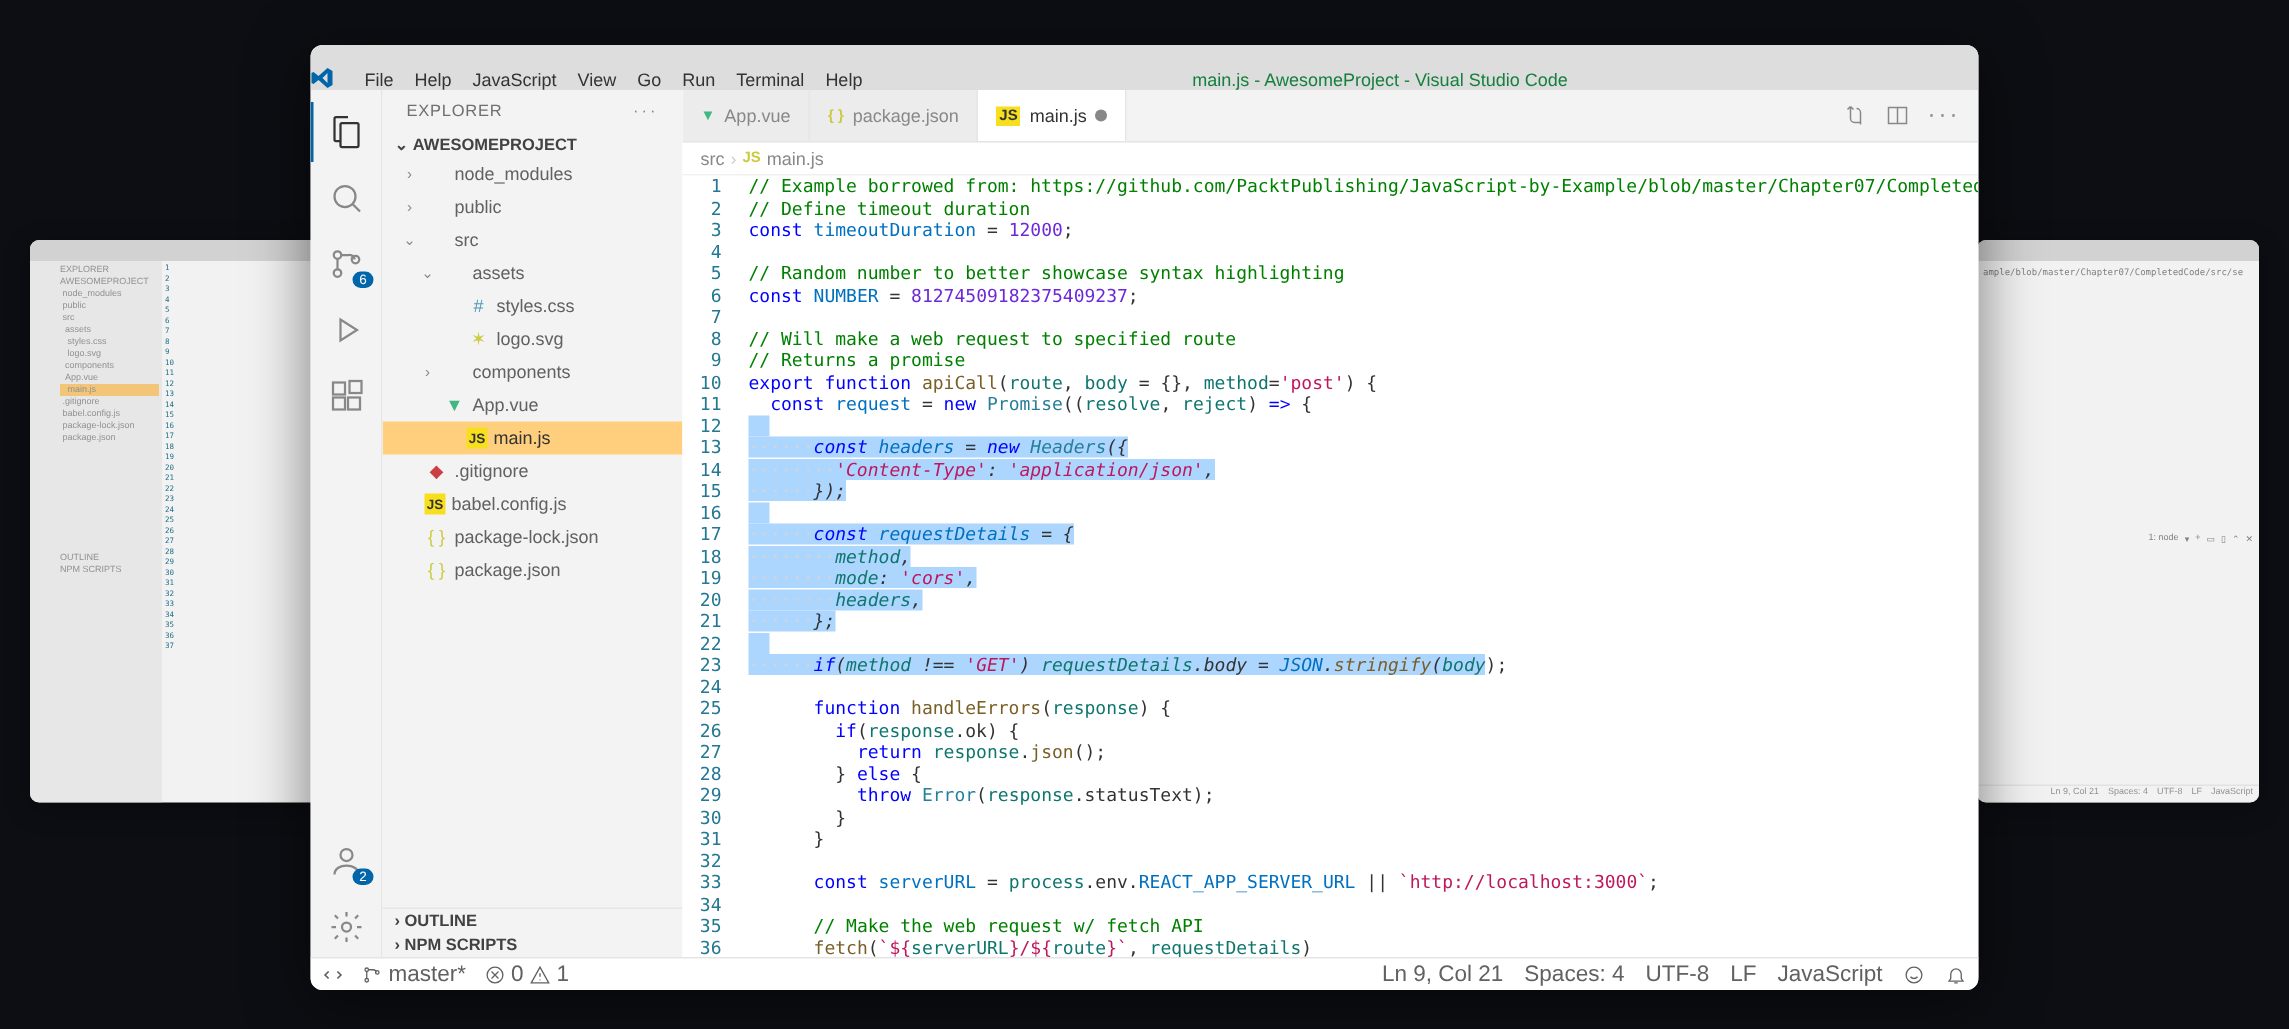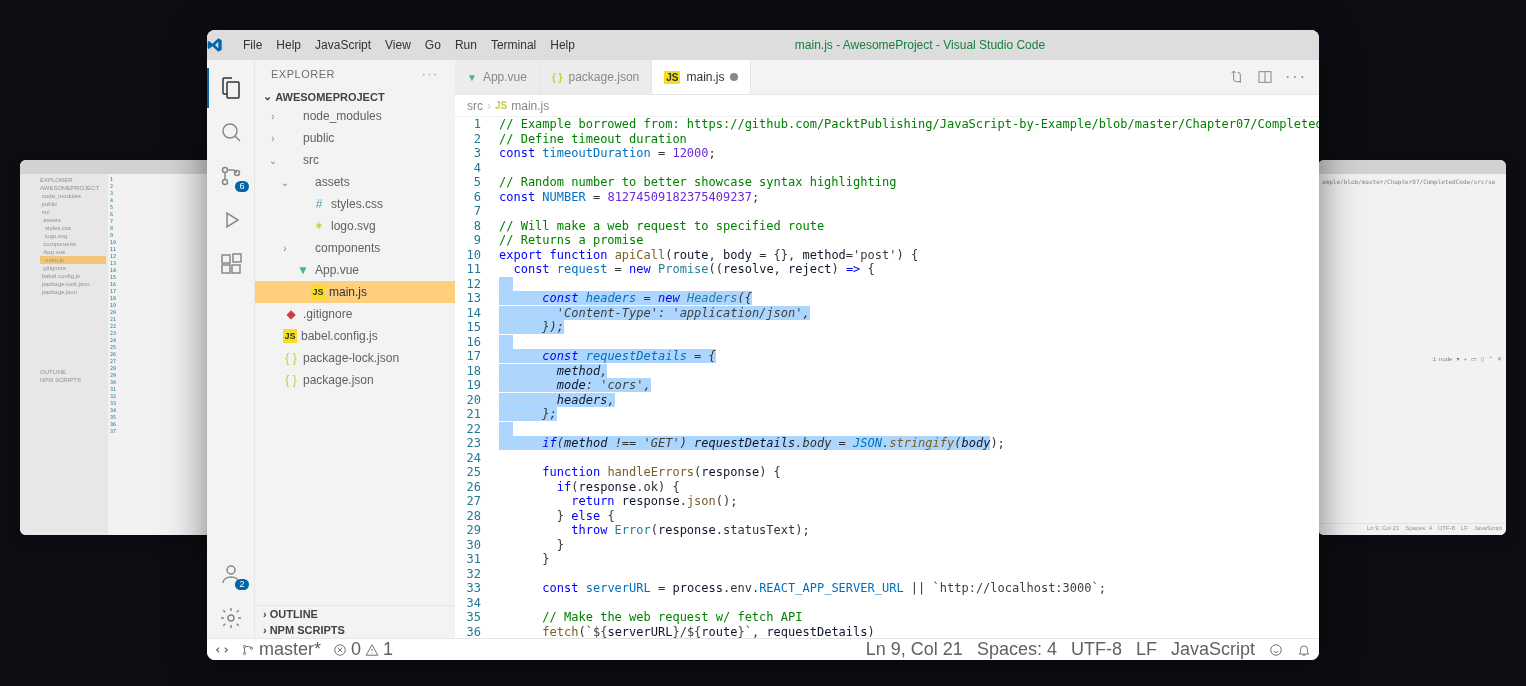--- a/index.html
+++ b/index.html
@@ -7,21 +7,21 @@
 
 
 .bg-window { position: absolute; background: #fff; border-radius: 6px; opacity: 0.95; box-shadow: 0 4px 20px rgba(0,0,0,0.3); }
 .bg-left { left: 20px; top: 160px; width: 196px; height: 375px; font-size: 7px; }
 .bg-right { left: 1318px; top: 160px; width: 188px; height: 375px; font-size: 7px; }
 
 
 .window { position: absolute; left: 207px; top: 30px; width: 1112px; height: 630px; background: #fff; border-radius: 8px; box-shadow: 0 8px 40px rgba(0,0,0,0.5); overflow: hidden; display: flex; flex-direction: column; }
 
 
-.titlebar { height: 30px; background: #dddddd; display: flex; align-items: center; font-size: 12px; color: #333; }
+.titlebar { height: 30px; background: #dddddd; display: flex; align-items: flex-end; font-size: 12px; color: #333; }
 .titlebar .vscode-icon { width: 30px; text-align: center; color: #0065a9; }
 .titlebar .menus { display: flex; gap: 2px; }
 .titlebar .menu { padding: 0 6px; cursor: default; }
 .titlebar .title { flex: 1; text-align: center; color: #15803d; }
 
 
 .body { flex: 1; display: flex; overflow: hidden; }
 
 
 .activitybar { width: 48px; background: #f3f3f3; display: flex; flex-direction: column; align-items: center; padding-top: 8px; gap: 4px; border-right: 1px solid #e5e5e5; }
@@ -67,29 +67,29 @@
 .gutter { width: 38px; text-align: right; padding-right: 12px; color: #237893; user-select: none; background: #fff; }
 .gutter .ln { height: 14.5px; }
 .code { flex: 1; overflow: hidden; position: relative; white-space: pre; color: #333; }
 .code .line { height: 14.5px; padding-left: 6px; position: relative; }
 .code .line .sel { background: #add6ff; font-style: italic; }
 
 
 .c-comment { color: #008000; }
 .c-keyword { color: #0000ff; }
 .c-func { color: #795e26; }
-.c-string { color: #404040; }
+.c-string { color: #be185d; }
 .c-number { color: #6d28d9; }
 .c-const { color: #0070c1; }
-.c-var { color: #0f172a; }
+.c-var { color: #0f766e; }
 .c-type { color: #267f99; }
 .c-dots { color: #d4d4d4; }
 
 
-.statusbar { height: 22px; background: #fff; border-top: 1px solid #e5e5e5; display: flex; align-items: center; font-size: 18px; color: #616161; padding: 0 8px; gap: 12px; }
+.statusbar { height: 22px; background: #fff; border-top: 1px solid #e5e5e5; display: flex; align-items: center; font-size: 15px; color: #616161; padding: 0 8px; gap: 12px; }
 .statusbar .right { margin-left: auto; display: flex; gap: 14px; align-items: center; }
 .statusbar .item { display: flex; align-items: center; gap: 4px; }
 
 svg { display: block; }
 
 
 .bg-left, .bg-right { color: #999; overflow: hidden; }
 .bg-left .mini-bar, .bg-right .mini-bar { height: 14px; background: #ddd; }
 .bg-left .mini-body { display: flex; height: calc(100% - 14px); }
 .bg-left .mini-act { width: 18px; background: #f3f3f3; }

